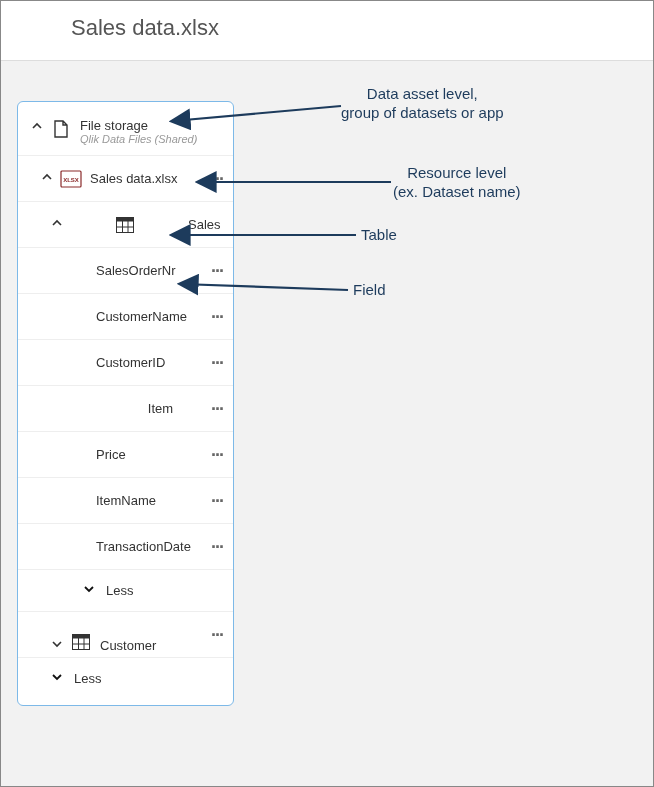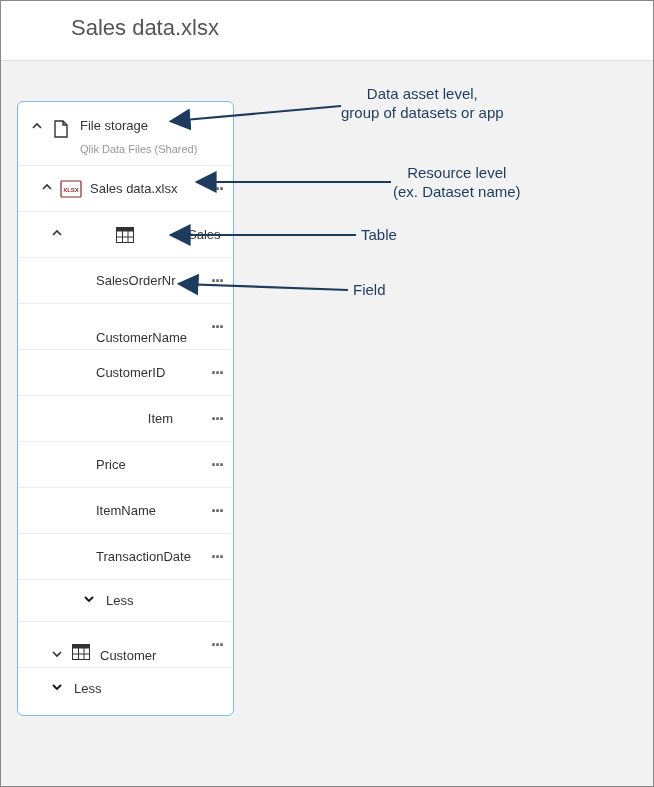--- a/index.html
+++ b/index.html
@@ -24,21 +24,21 @@
     align-items: center;
     min-height: 46px;
     padding: 4px 8px 4px 8px;
     position: relative;
   }
   .row.sep { border-top: 1px solid #eee; }
   .chev { width: 22px; text-align: center; font-size: 12px; color: #333; cursor: pointer; flex: 0 0 22px; }
   .icon-slot { width: 26px; height: 22px; display: flex; align-items: center; justify-content: center; flex: 0 0 26px; margin-right: 6px; }
   .more { position: absolute; right: 10px; color: #666; font-size: 18px; font-weight: bold; letter-spacing: -2px; cursor: pointer; top: 50%; transform: translateY(-50%); }
   .label { font-size: 13px; color: #333; }
-  .sublabel { font-size: 11px; color: #999; margin-top: 10px; }
+  .sublabel { font-size: 11px; color: #999; margin-top: 0; font-style: italic; }
 
   .file-storage-row { align-items: flex-start; padding-top: 12px; padding-bottom: 10px; }
   .file-storage-row .chev { margin-top: 2px; }
   .file-storage-texts { display: flex; flex-direction: column; }
 
   .less-row { min-height: 42px; padding-left: 38px; }
   .less-row .chev { flex: 0 0 18px; width: 18px; }
   .less-label { font-size: 13px; color: #333; margin-left: 8px; }
 
   .annotation {
@@ -109,21 +109,21 @@
         <line x1="0.5" y1="10" x2="17.5" y2="10" stroke="#333" stroke-width="1"></line>
       </svg>
     </span>
     <span class="label">Sales</span>
   </div>
 
   <div class="row sep" style="padding-left: 78px;">
     <span class="label">SalesOrderNr</span>
     <span class="more">···</span>
   </div>
-  <div class="row sep" style="padding-left: 78px; align-items: flex-end;">
+  <div class="row sep" style="padding-left: 78px;">
     <span class="label">CustomerName</span>
     <span class="more">···</span>
   </div>
   <div class="row sep" style="padding-left: 78px;">
     <span class="label">CustomerID</span>
     <span class="more">···</span>
   </div>
   <div class="row sep" style="padding-left: 78px; justify-content: center;">
     <span class="label">Item</span>
     <span class="more">···</span>

